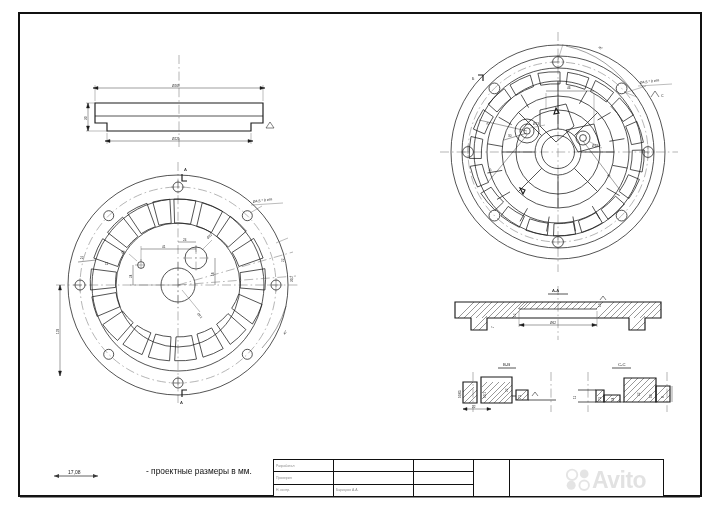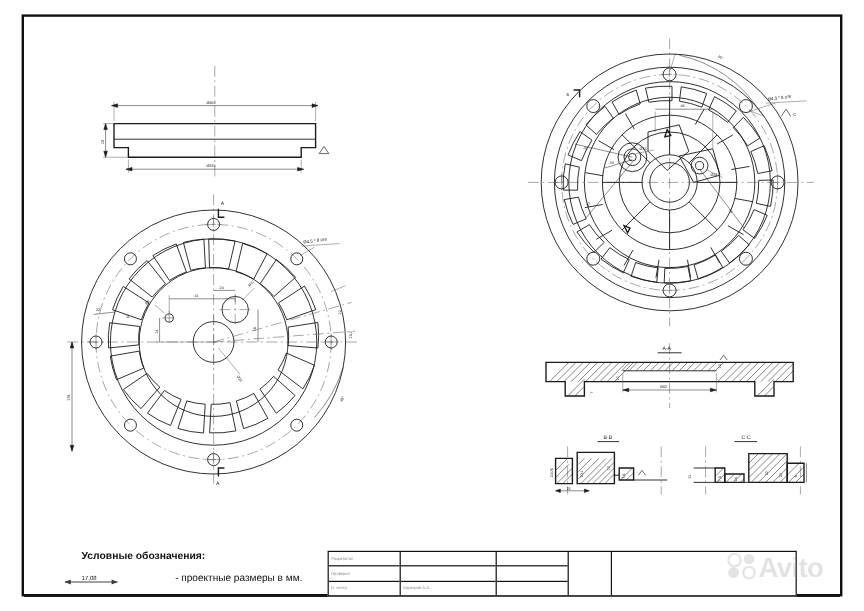--- a/index.html
+++ b/index.html
@@ -36,22 +36,22 @@
   .tblock{position:absolute;left:273px;top:459px;width:391px;height:38px;
           border:1.6px solid #111;box-sizing:border-box;display:flex;background:#fff;}
   .tb-col{border-right:1.6px solid #111;box-sizing:border-box;display:flex;flex-direction:column;}
   .tb-col:last-child{border-right:none;}
   .tb-cell{flex:1;border-bottom:1.2px solid #111;box-sizing:border-box;
            font-size:3.4px;color:#8d8d8d;padding:1px 2px;display:flex;align-items:center;
            white-space:nowrap;overflow:hidden;}
   .tb-cell:last-child{border-bottom:none;}
   .c1{width:60px;}.c2{width:80px;}.c3{width:60px;}.c4{width:36px;}.c5{flex:1;}
   
-  .wm{position:absolute;left:606px;top:460px;width:112px;height:40px;
-      display:flex;align-items:flex-start;opacity:.22;pointer-events:none;}
+  .wm{position:absolute;left:566px;top:460px;width:112px;height:40px;
+      display:flex;align-items:center;opacity:.22;pointer-events:none;}
   .wm-txt{font-size:23px;font-weight:bold;color:#7d7d7d;letter-spacing:-.5px;}
 </style>
 </head>
 <body>
 
 <div id="sheet">
 
   <div class="frame"></div>
 
   <svg class="dwg" viewBox="0 0 720 509">
@@ -470,21 +470,20 @@
       <text class="t3" x="640" y="396" transform="rotate(-90 640 396)">22</text>
       <text class="t3" x="652" y="398" transform="rotate(-90 652 398)">10</text>
       <text class="t3" x="664" y="398" transform="rotate(-90 664 398)">8</text>
       <line class="dim" x1="672" y1="386" x2="672" y2="402"></line>
     </g>
 
     <line class="ln-h" x1="20" y1="497" x2="700" y2="497" stroke-width="2"></line>
   </svg>
 
   <div class="legend">
-    <div class="legend-title">Условные обозначения:</div>
     <div class="legend-row">
       <div class="legend-sym">
         <svg viewBox="0 0 56 12" style="width:56px;height:12px;">
           <line x1="4" y1="9" x2="48" y2="9" stroke="#3a3a3a" stroke-width=".8"></line>
           <path d="M4 9 l5 -2 v4 z" fill="#3a3a3a"></path>
           <path d="M48 9 l-5 -2 v4 z" fill="#3a3a3a"></path>
           <text x="18" y="7" font-size="5" fill="#555" font-family="Liberation Sans, sans-serif">17,08</text>
         </svg>
       </div>
       <div class="legend-txt">- проектные размеры в мм.</div>

